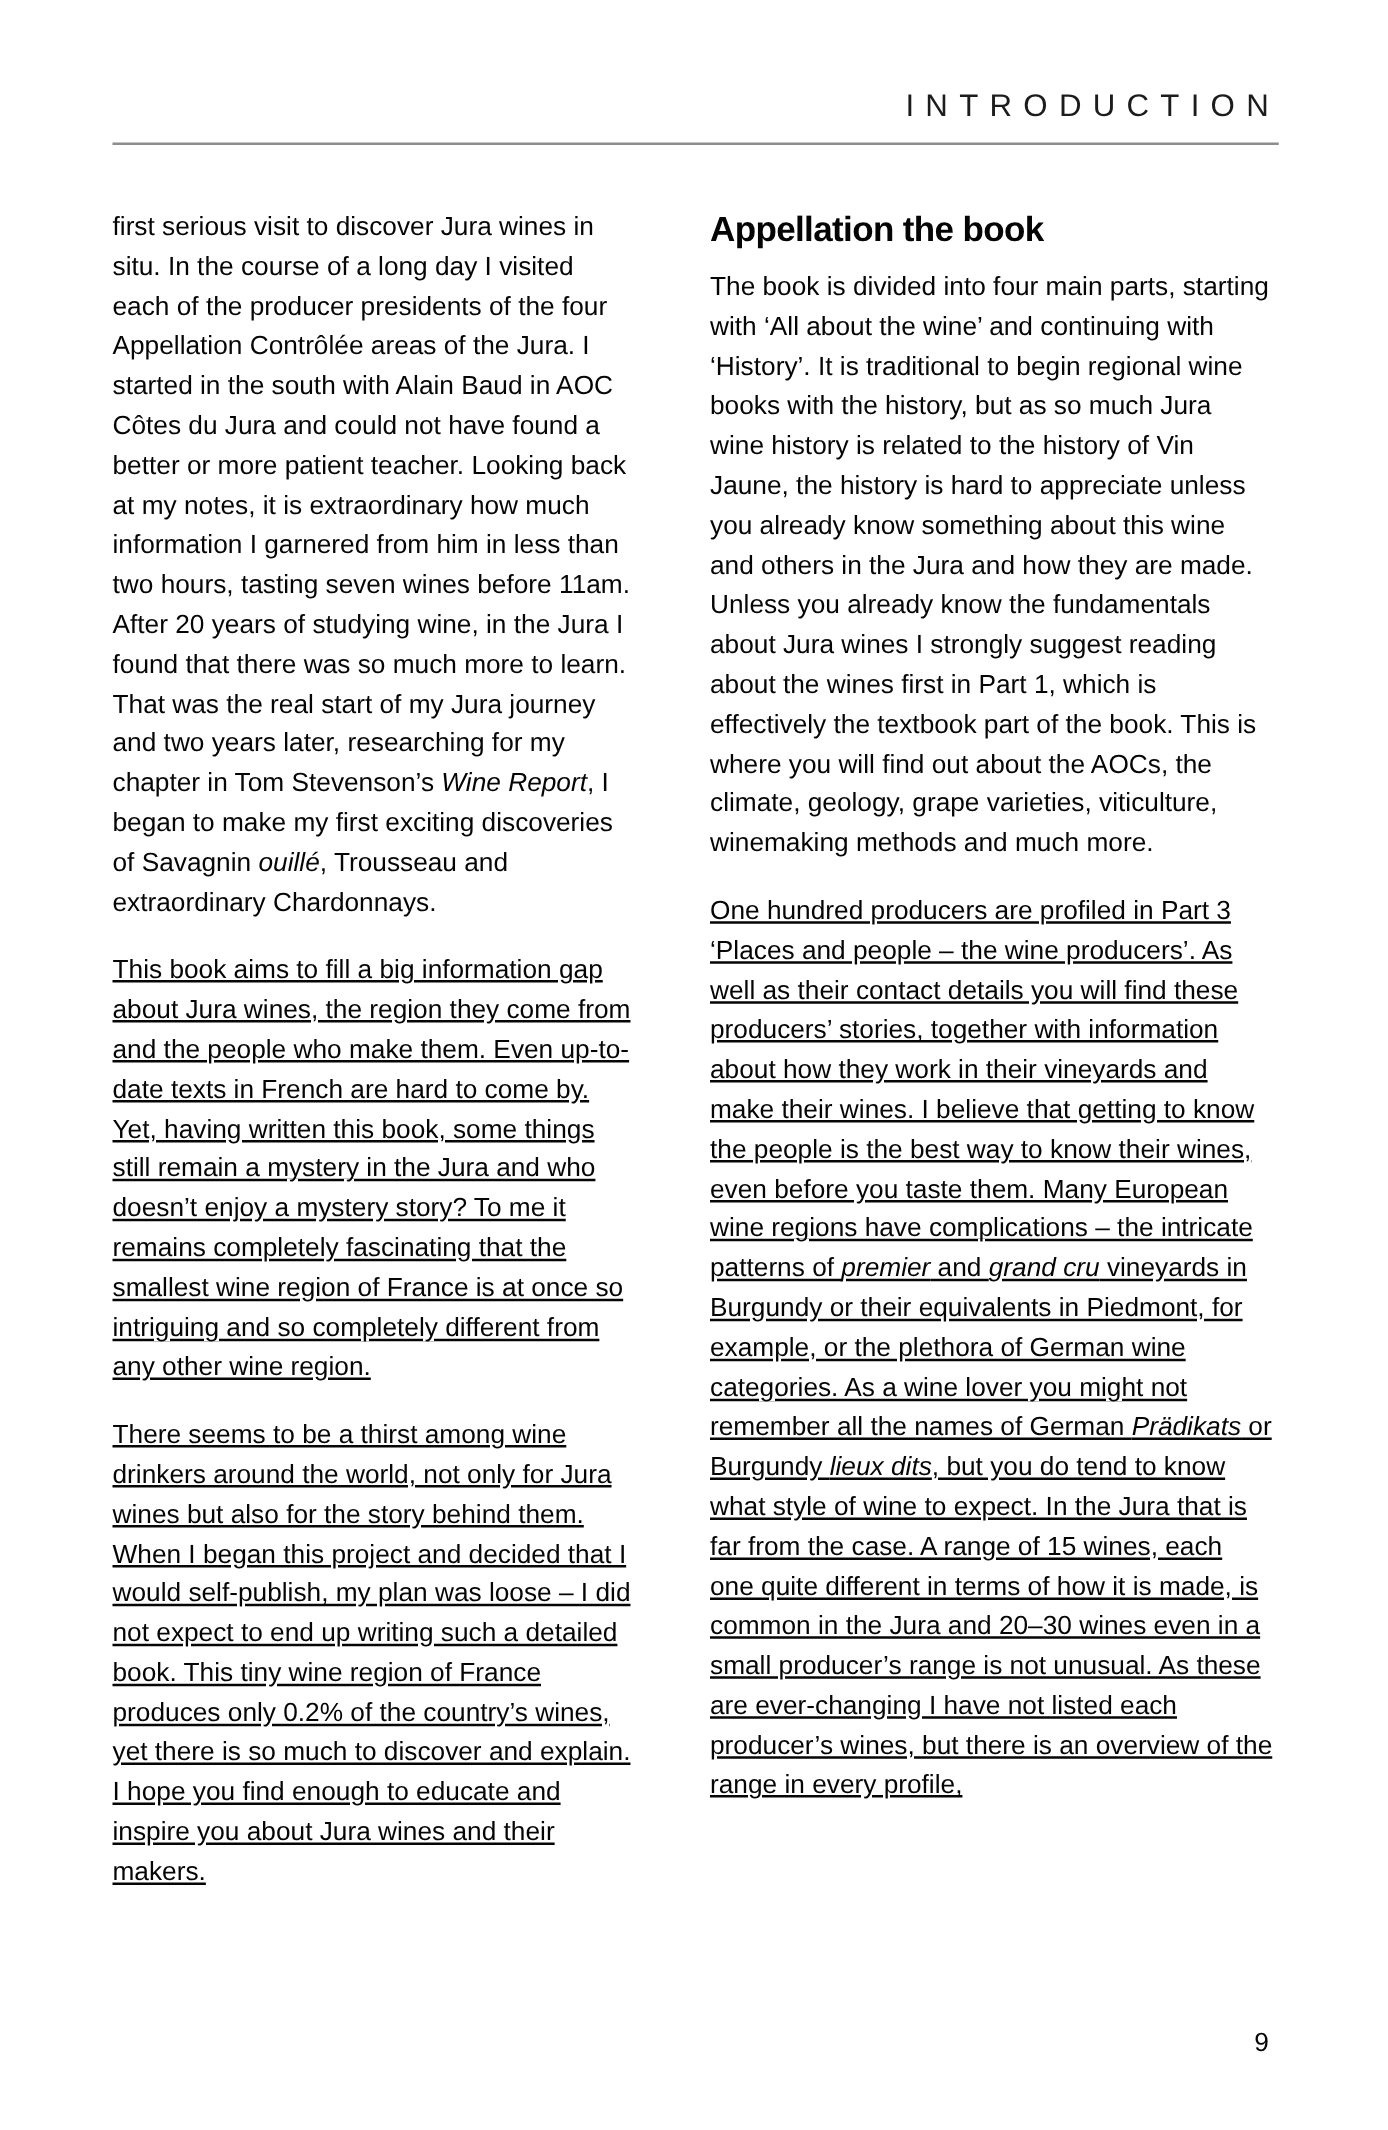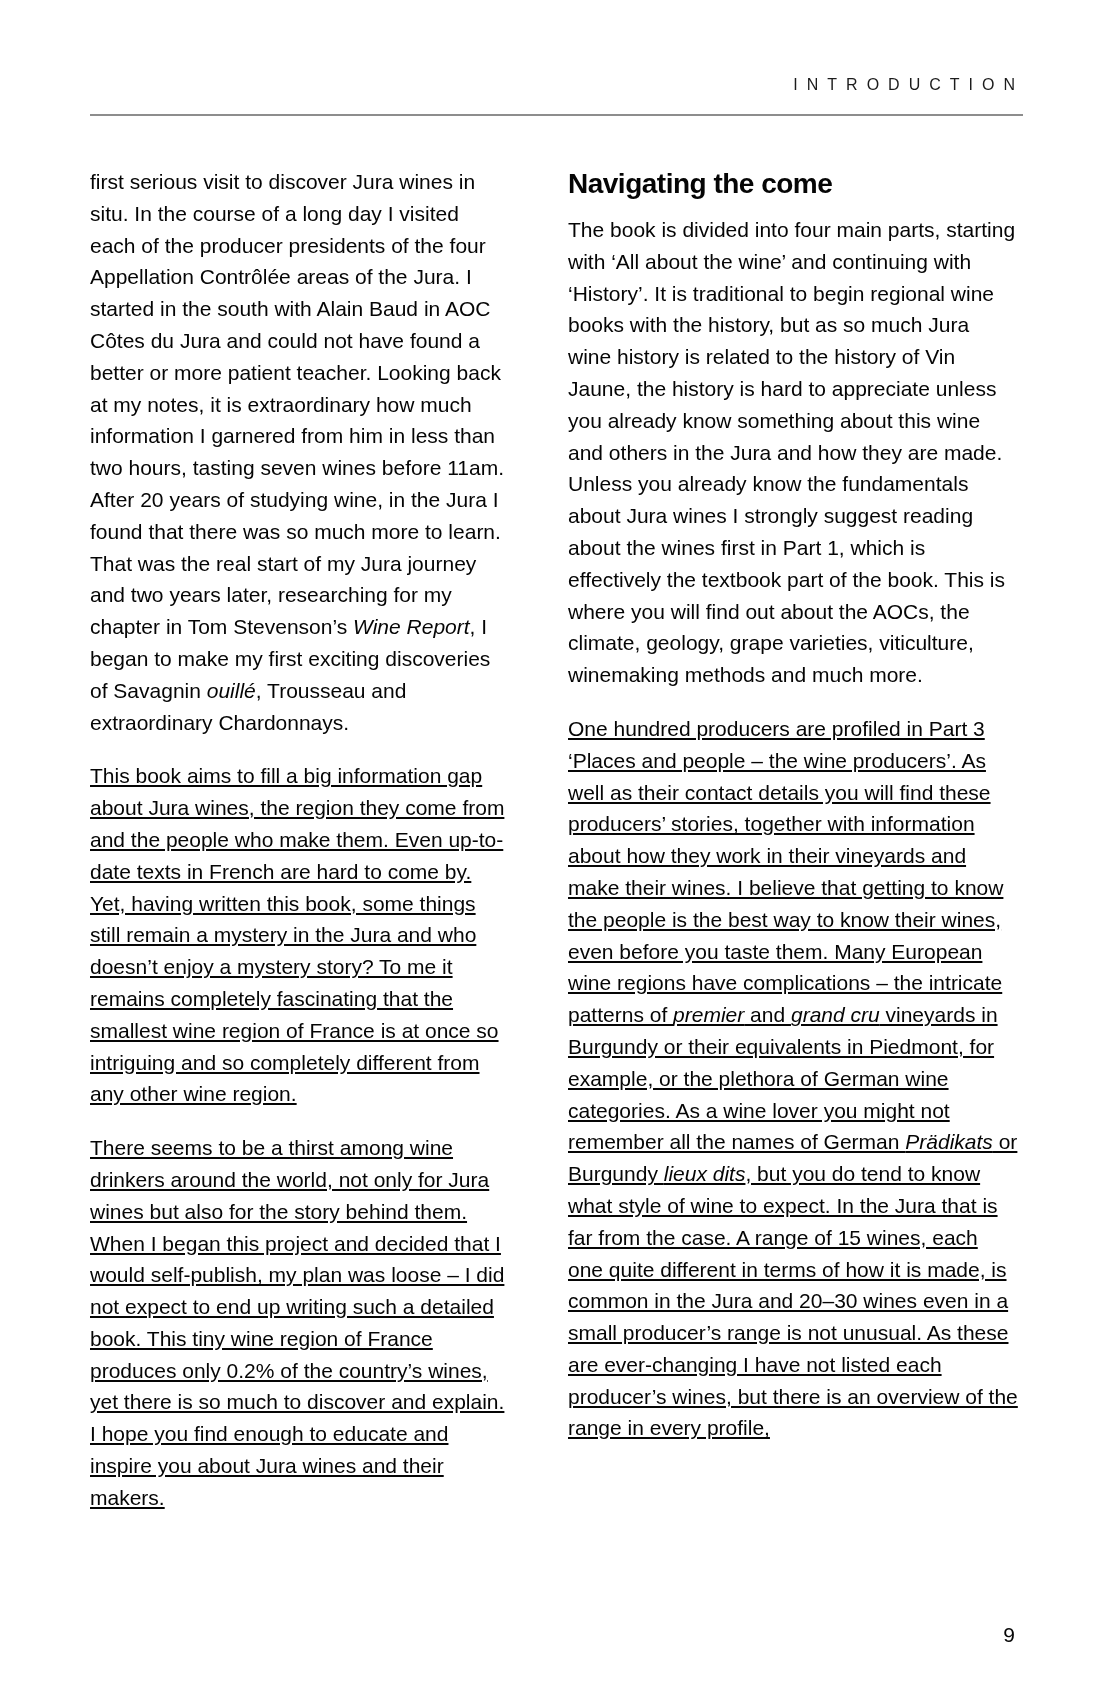--- a/index.html
+++ b/index.html
@@ -14,21 +14,21 @@
     overflow: hidden;
     font-family: "Liberation Sans", "DejaVu Sans", sans-serif;
     color: #050505;
   }
   .running-head {
     position: absolute;
     top: 72px;
     left: 90px;
     right: 95px;
     text-align: right;
-    font-size: 16px;
+    font-size: 25px;
     line-height: 26px;
     font-weight: 400;
     color: #1c1c1c;
   }
   .running-head .spaced {
     letter-spacing: 9px;
     margin-right: -9px;
   }
   .head-rule {
     position: absolute;
@@ -93,21 +93,21 @@
 
 <div class="head-rule"></div>
 
 <div class="columns">
   <div class="col-left">
       <p><span>first serious visit to discover Jura wines in situ. In the course of a long day I visited each of the producer presidents of the four Appellation Contrôlée areas of the Jura. I started in the south with Alain Baud in AOC Côtes du Jura and could not have found a better or more patient teacher. Looking back at my notes, it is extraordinary how much information I garnered from him in less than two hours, tasting seven wines before 11am. After 20 years of studying wine, in the Jura I found that there was so much more to learn. That was the real start of my Jura journey and two years later, researching for my chapter in Tom Stevenson’s </span><i>Wine Report</i><span>, I began to make my first exciting discoveries of Savagnin </span><i>ouillé</i><span>, Trousseau and extraordinary Chardonnays.</span></p>
       <p><span>This book aims to fill a big information gap about Jura wines, the region they come from and the people who make them. Even up-to-date texts in French are hard to come by. Yet, having written this book, some things still remain a mystery in the Jura and who doesn’t enjoy a mystery story? To me it remains completely fascinating that the smallest wine region of France is at once so intriguing and so completely different from any other wine region.</span></p>
       <p><span>There seems to be a thirst among wine drinkers around the world, not only for Jura wines but also for the story behind them. When I began this project and decided that I would self-publish, my plan was loose – I did not expect to end up writing such a detailed book. This tiny wine region of France produces only 0.2% of the country’s wines, yet there is so much to discover and explain. I hope you find enough to educate and inspire you about Jura wines and their makers.</span></p>
     </div>
   <div class="col-right">
-    <h2 class="section-heading">Navigating the come</h2>
+    <h2 class="section-heading">Appellation the book</h2>
     <div>
         <p><span>The book is divided into four main parts, starting with ‘All about the wine’ and continuing with ‘History’. It is traditional to begin regional wine books with the history, but as so much Jura wine history is related to the history of Vin Jaune, the history is hard to appreciate unless you already know something about this wine and others in the Jura and how they are made. Unless you already know the fundamentals about Jura wines I strongly suggest reading about the wines first in Part 1, which is effectively the textbook part of the book. This is where you will find out about the AOCs, the climate, geology, grape varieties, viticulture, winemaking methods and much more.</span></p>
         <p><span>One hundred producers are profiled in Part 3 ‘Places and people – the wine producers’. As well as their contact details you will find these producers’ stories, together with information about how they work in their vineyards and make their wines. I believe that getting to know the people is the best way to know their wines, even before you taste them. Many European wine regions have complications – the intricate patterns of </span><i>premier</i><span> and </span><i>grand cru</i><span> vineyards in Burgundy or their equivalents in Piedmont, for example, or the plethora of German wine categories. As a wine lover you might not remember all the names of German </span><i>Prädikats</i><span> or Burgundy </span><i>lieux dits</i><span>, but you do tend to know what style of wine to expect. In the Jura that is far from the case. A range of 15 wines, each one quite different in terms of how it is made, is common in the Jura and 20–30 wines even in a small producer’s range is not unusual. As these are ever-changing I have not listed each producer’s wines, but there is an overview of the range in every profile,</span></p>
       </div>
   </div>
 </div>
 
 <div class="page-number">9</div>
 
 </body></html>

